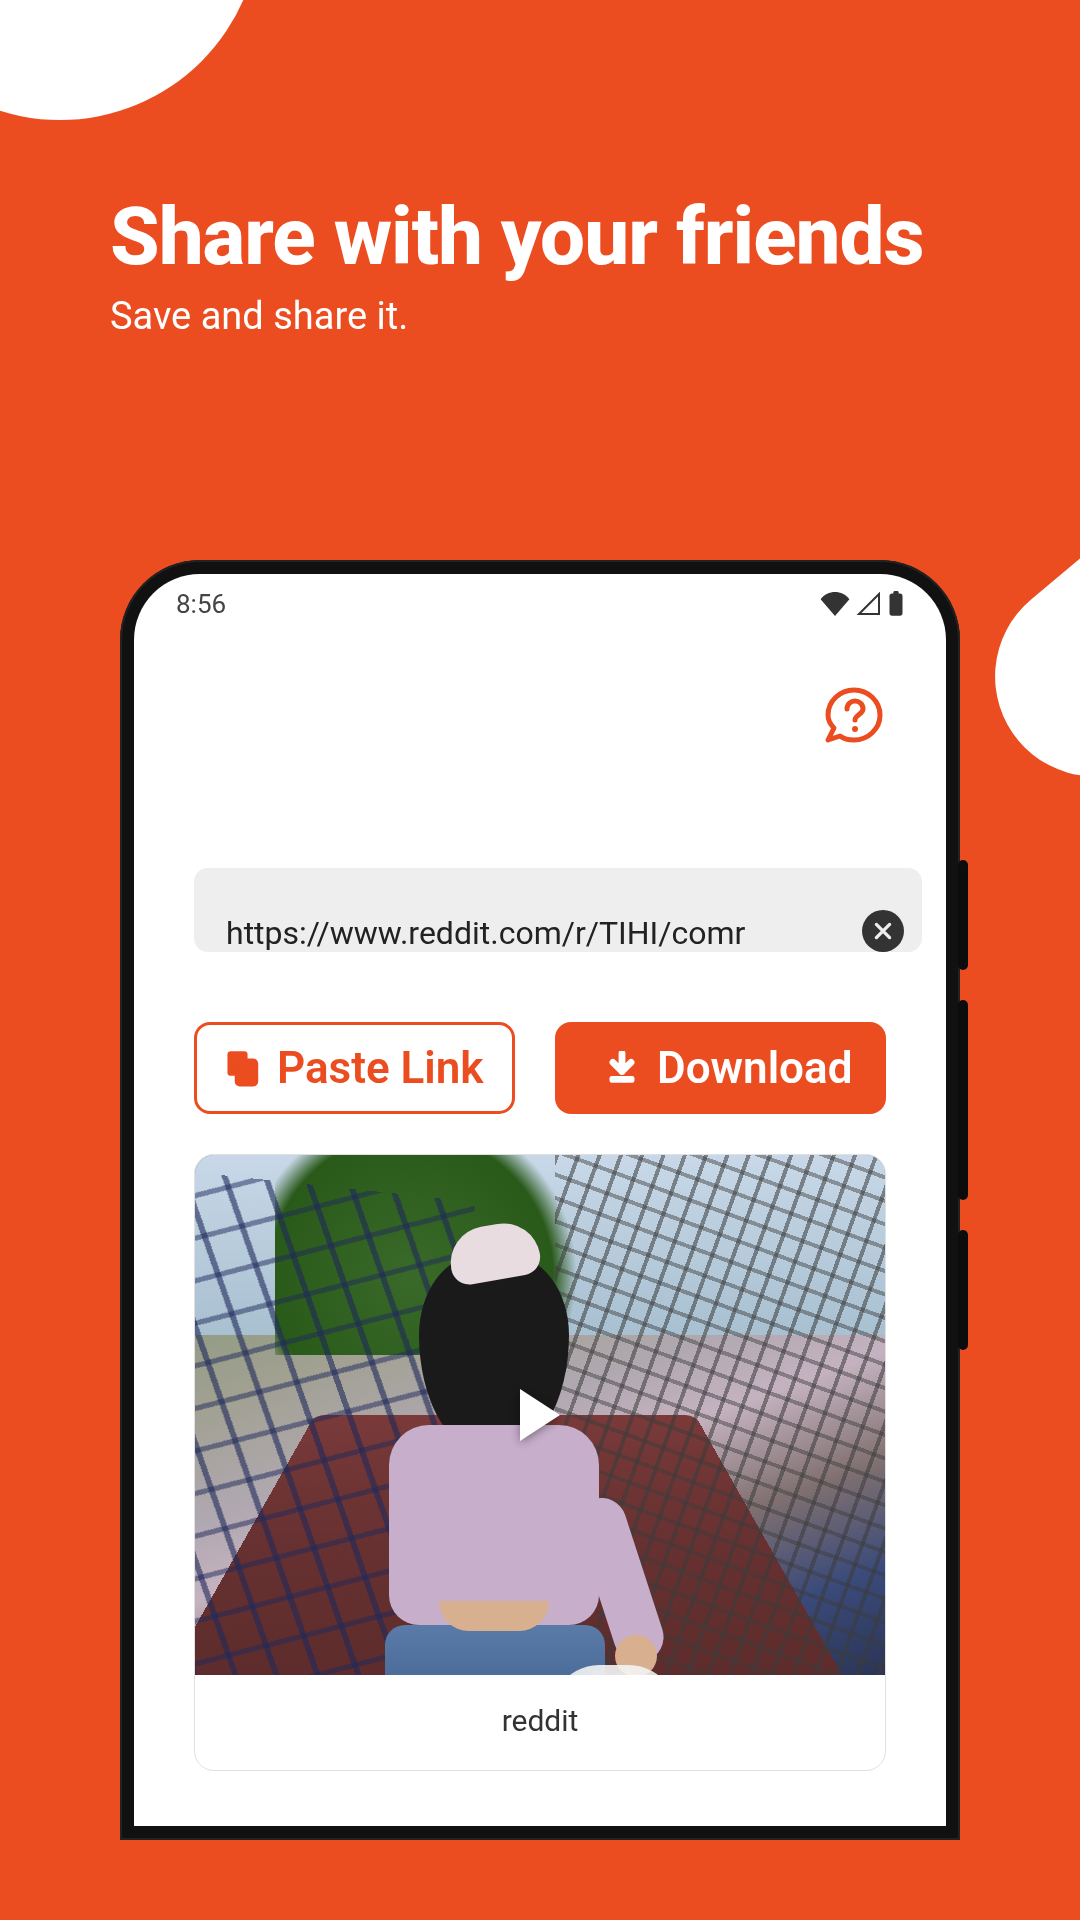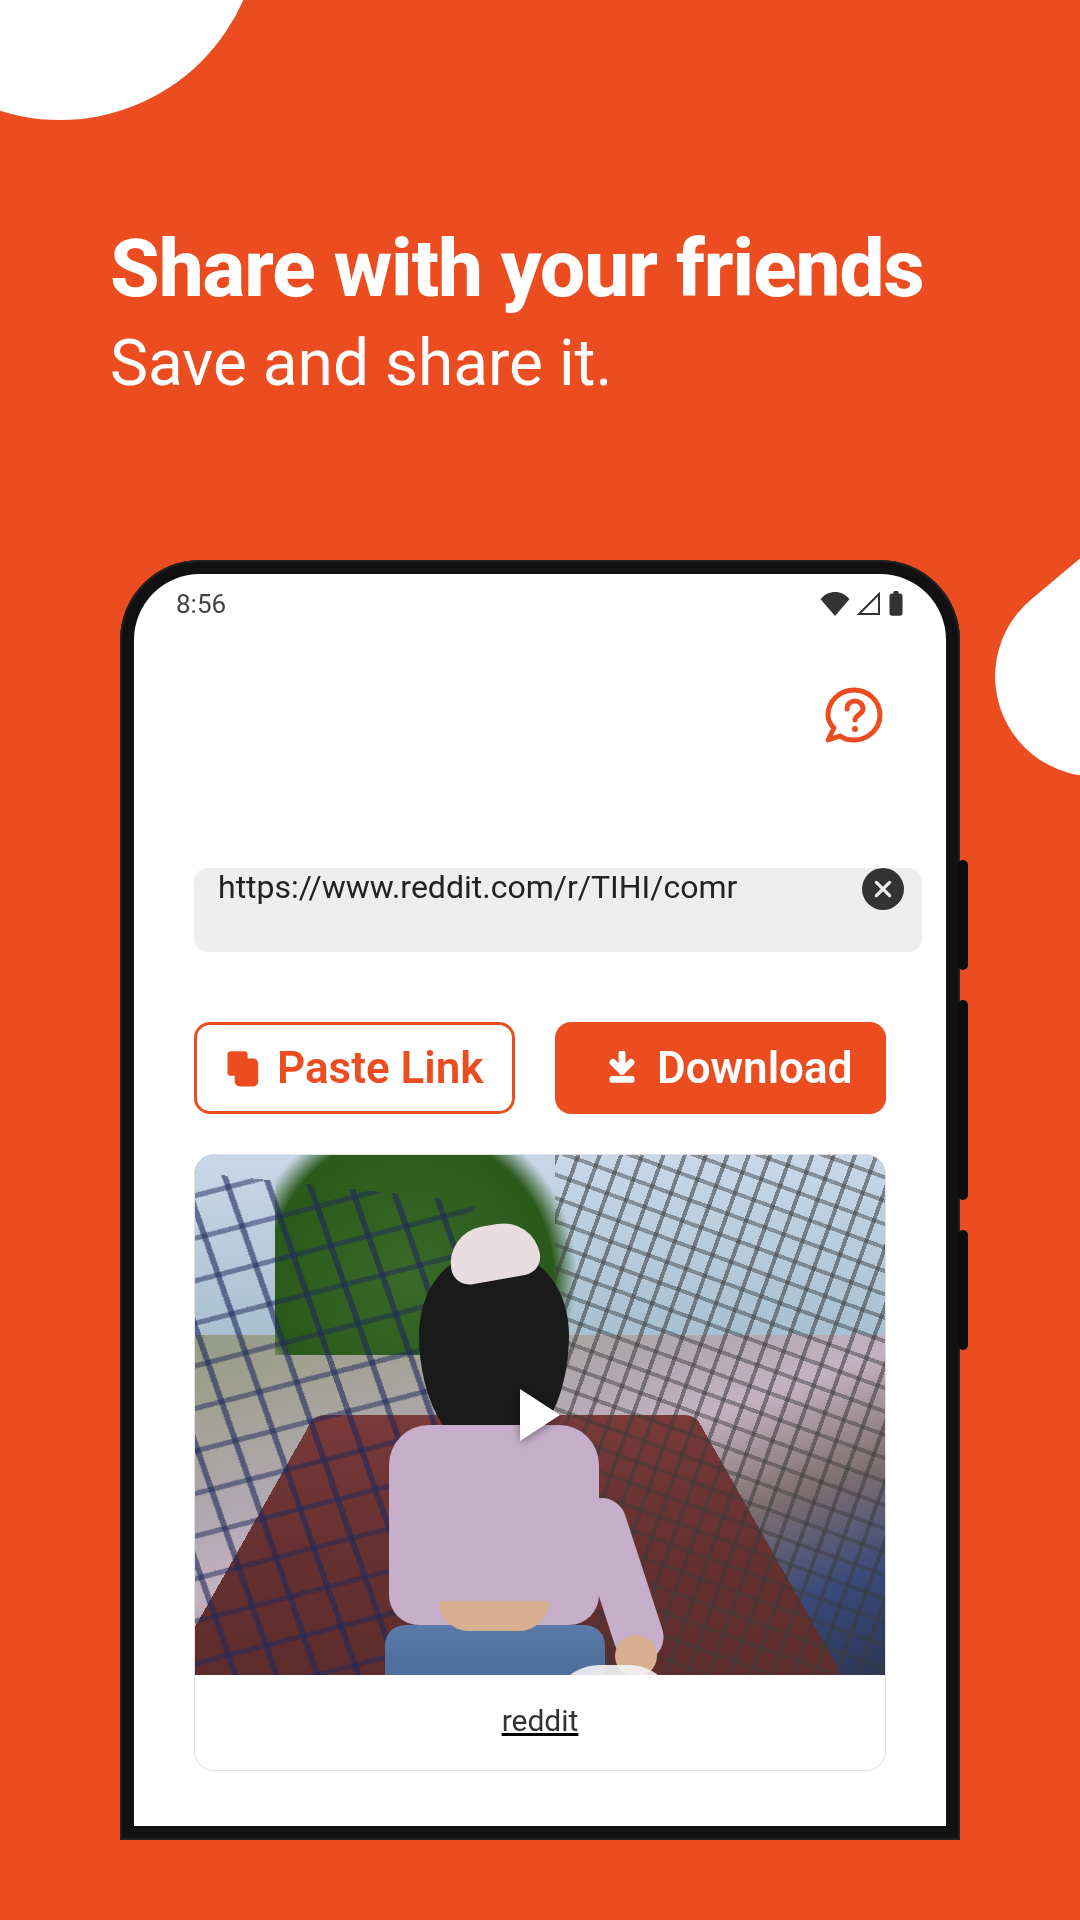--- a/index.html
+++ b/index.html
@@ -24,22 +24,22 @@
     top: 480px; right: -380px;
     transform: rotate(-40deg);
   }
   
   .hero {
     position: absolute;
     top: 190px;
     left: 110px;
     color: #fff;
   }
-  .hero h1 { font-size: 80px; font-weight: 800; letter-spacing: -1px; margin-top: 32px; }
-  .hero p { font-size: 64px; font-weight: 400; margin-top: 10px; }
+  .hero h1 { font-size: 80px; font-weight: 800; letter-spacing: -1px; }
+  .hero p { font-size: 38px; font-weight: 400; margin-top: 10px; }
   
   .phone {
     position: absolute;
     top: 560px;
     left: 50%;
     transform: translateX(-50%);
     width: 840px;
     height: 1280px;
     background: #111;
     border-radius: 80px 80px 0 0;
@@ -76,22 +76,22 @@
     width: 64px; height: 64px;
     color: #eb4d20;
   }
   
   .url-field {
     margin: 120px 24px 0 60px;
     background: #eeeeee;
     border-radius: 14px;
     height: 84px;
     display: flex;
-    align-items: flex-start;
-    padding: 0 18px 0 24px;
+    align-items: flex-end;
+    padding: 0 18px 0 32px;
     gap: 14px;
   }
   .url-text {
     flex: 1;
     font-size: 32px;
     color: #222;
     white-space: nowrap;
     overflow: hidden;
   }
   .clear-btn {
@@ -131,21 +131,20 @@
     padding-left: 17px;
   }
   .btn svg { display: block; }
   
   .card {
     margin: 40px 60px 0 60px;
     border: 1px solid #e0e0e0;
     border-radius: 20px;
     overflow: hidden;
     background: #fff;
-    text-decoration: underline;
   }
   .thumb {
     width: 100%;
     height: 520px;
     position: relative;
     background: linear-gradient(160deg,#7a8a6a 0%, #8a9a7f 18%, #a0a090 32%, #b0a8b0 48%, #c5b2c0 58%, #807070 72%, #3a4a7a 86%, #2b3555 100%);
     overflow: hidden;
   }
   
   .sky { position:absolute; top:0; left:0; right:0; height:180px; background: linear-gradient(#c8d8e8,#a8c0d0); }

